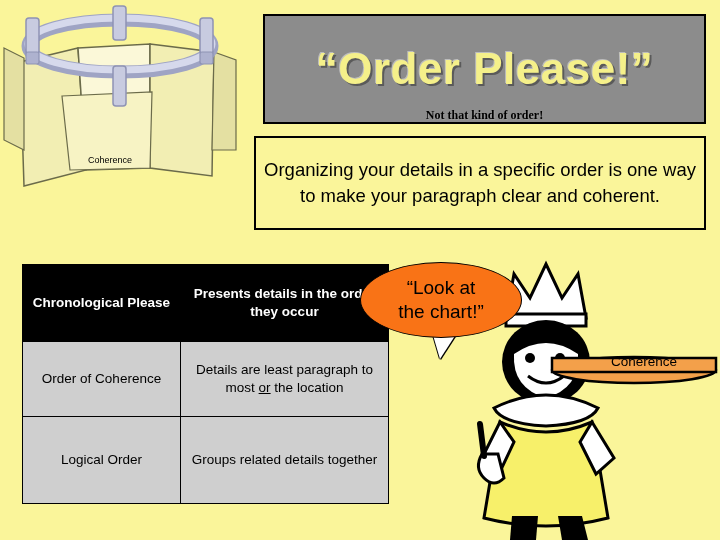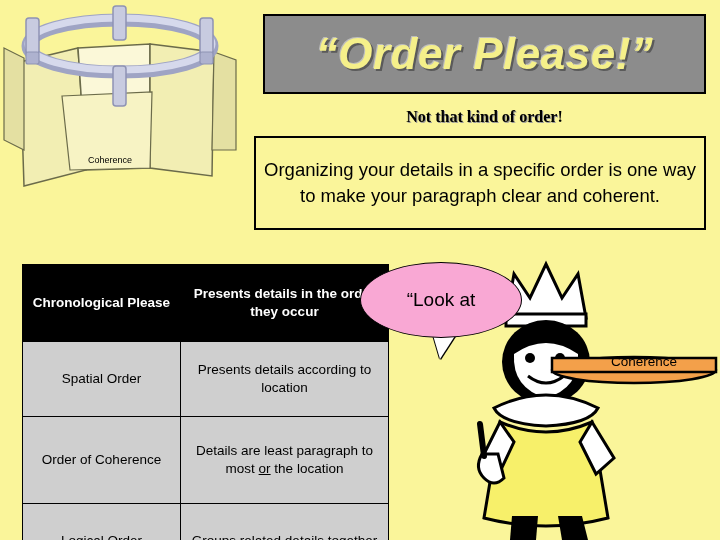--- a/index.html
+++ b/index.html
@@ -24,49 +24,48 @@
     height: 250px;
   }
   .folder-art svg { display: block; }
 
   
   .title-banner {
     position: absolute;
     left: 263px;
     top: 14px;
     width: 443px;
-    height: 80px;
+    height: 110px;
     background: #8C8C8C;
     border: 2px solid #000;
     box-sizing: border-box;
     display: flex;
     align-items: center;
     justify-content: center;
-    font-style: italic;
   }
   .title-text {
     font-family: "Liberation Sans", sans-serif;
     font-weight: bold;
     font-size: 44px;
     color: #F5F08A;
     letter-spacing: 0.5px;
     text-shadow: 2px 2px 0 #5a5a5a, -1px -1px 0 #bdbdbd;
     white-space: nowrap;
   }
 
   
   .subtitle {
     position: absolute;
     left: 263px;
     top: 108px;
     width: 443px;
     text-align: center;
     font-family: "Liberation Serif", serif;
     font-weight: bold;
-    font-size: 16px;
+    font-size: 12px;
     color: #000;
   }
   .subtitle .shadowed {
     text-shadow: 1px 1px 0 #9a9a9a;
   }
 
   
   .statement-box {
     position: absolute;
     left: 254px;
@@ -129,21 +128,21 @@
   .order-table tr:nth-child(4) td { background: #CFCFCF; height: 54px; }
   .underline-u { text-decoration: underline; }
 
   
   .speech-bubble {
     position: absolute;
     left: 360px;
     top: 262px;
     width: 160px;
     height: 74px;
-    background: #f9a8d4;
+    background: #f97316;
     border: 1px solid #000;
     border-radius: 50% / 50%;
     display: flex;
     align-items: center;
     justify-content: center;
     z-index: 6;
   }
   .speech-text {
     text-align: center;
     font-size: 19px;
@@ -224,24 +223,20 @@
 
 <div class="statement-box">
   <div class="statement-text">Organizing your details in a specific order is one way to make your paragraph clear and coherent.</div>
 </div>
 
 <table class="order-table">
   <tbody>
     <tr>
       <td>Chronological Please</td>
       <td>Presents details in the order they occur</td>
-    </tr>
-    <tr>
-      <td>Spatial Order</td>
-      <td>Presents details according to location</td>
     </tr>
     <tr>
       <td>Order of Coherence</td>
       <td><span>Details are least paragraph to most </span><span class="underline-u">or</span><span> the location</span></td>
     </tr>
     <tr>
       <td>Logical Order</td>
       <td>Groups related details together</td>
     </tr>
   </tbody>
@@ -282,14 +277,15 @@
     </g>
   </svg>
 </div>
 
 <div class="coherence-tag-right">Coherence</div>
 
 <div class="speech-tail"></div>
 <div class="speech-bubble">
   <div class="speech-text">
     <div>“Look at</div>
+    <div>the chart!”</div>
   </div>
 </div>
 
 </body></html>

